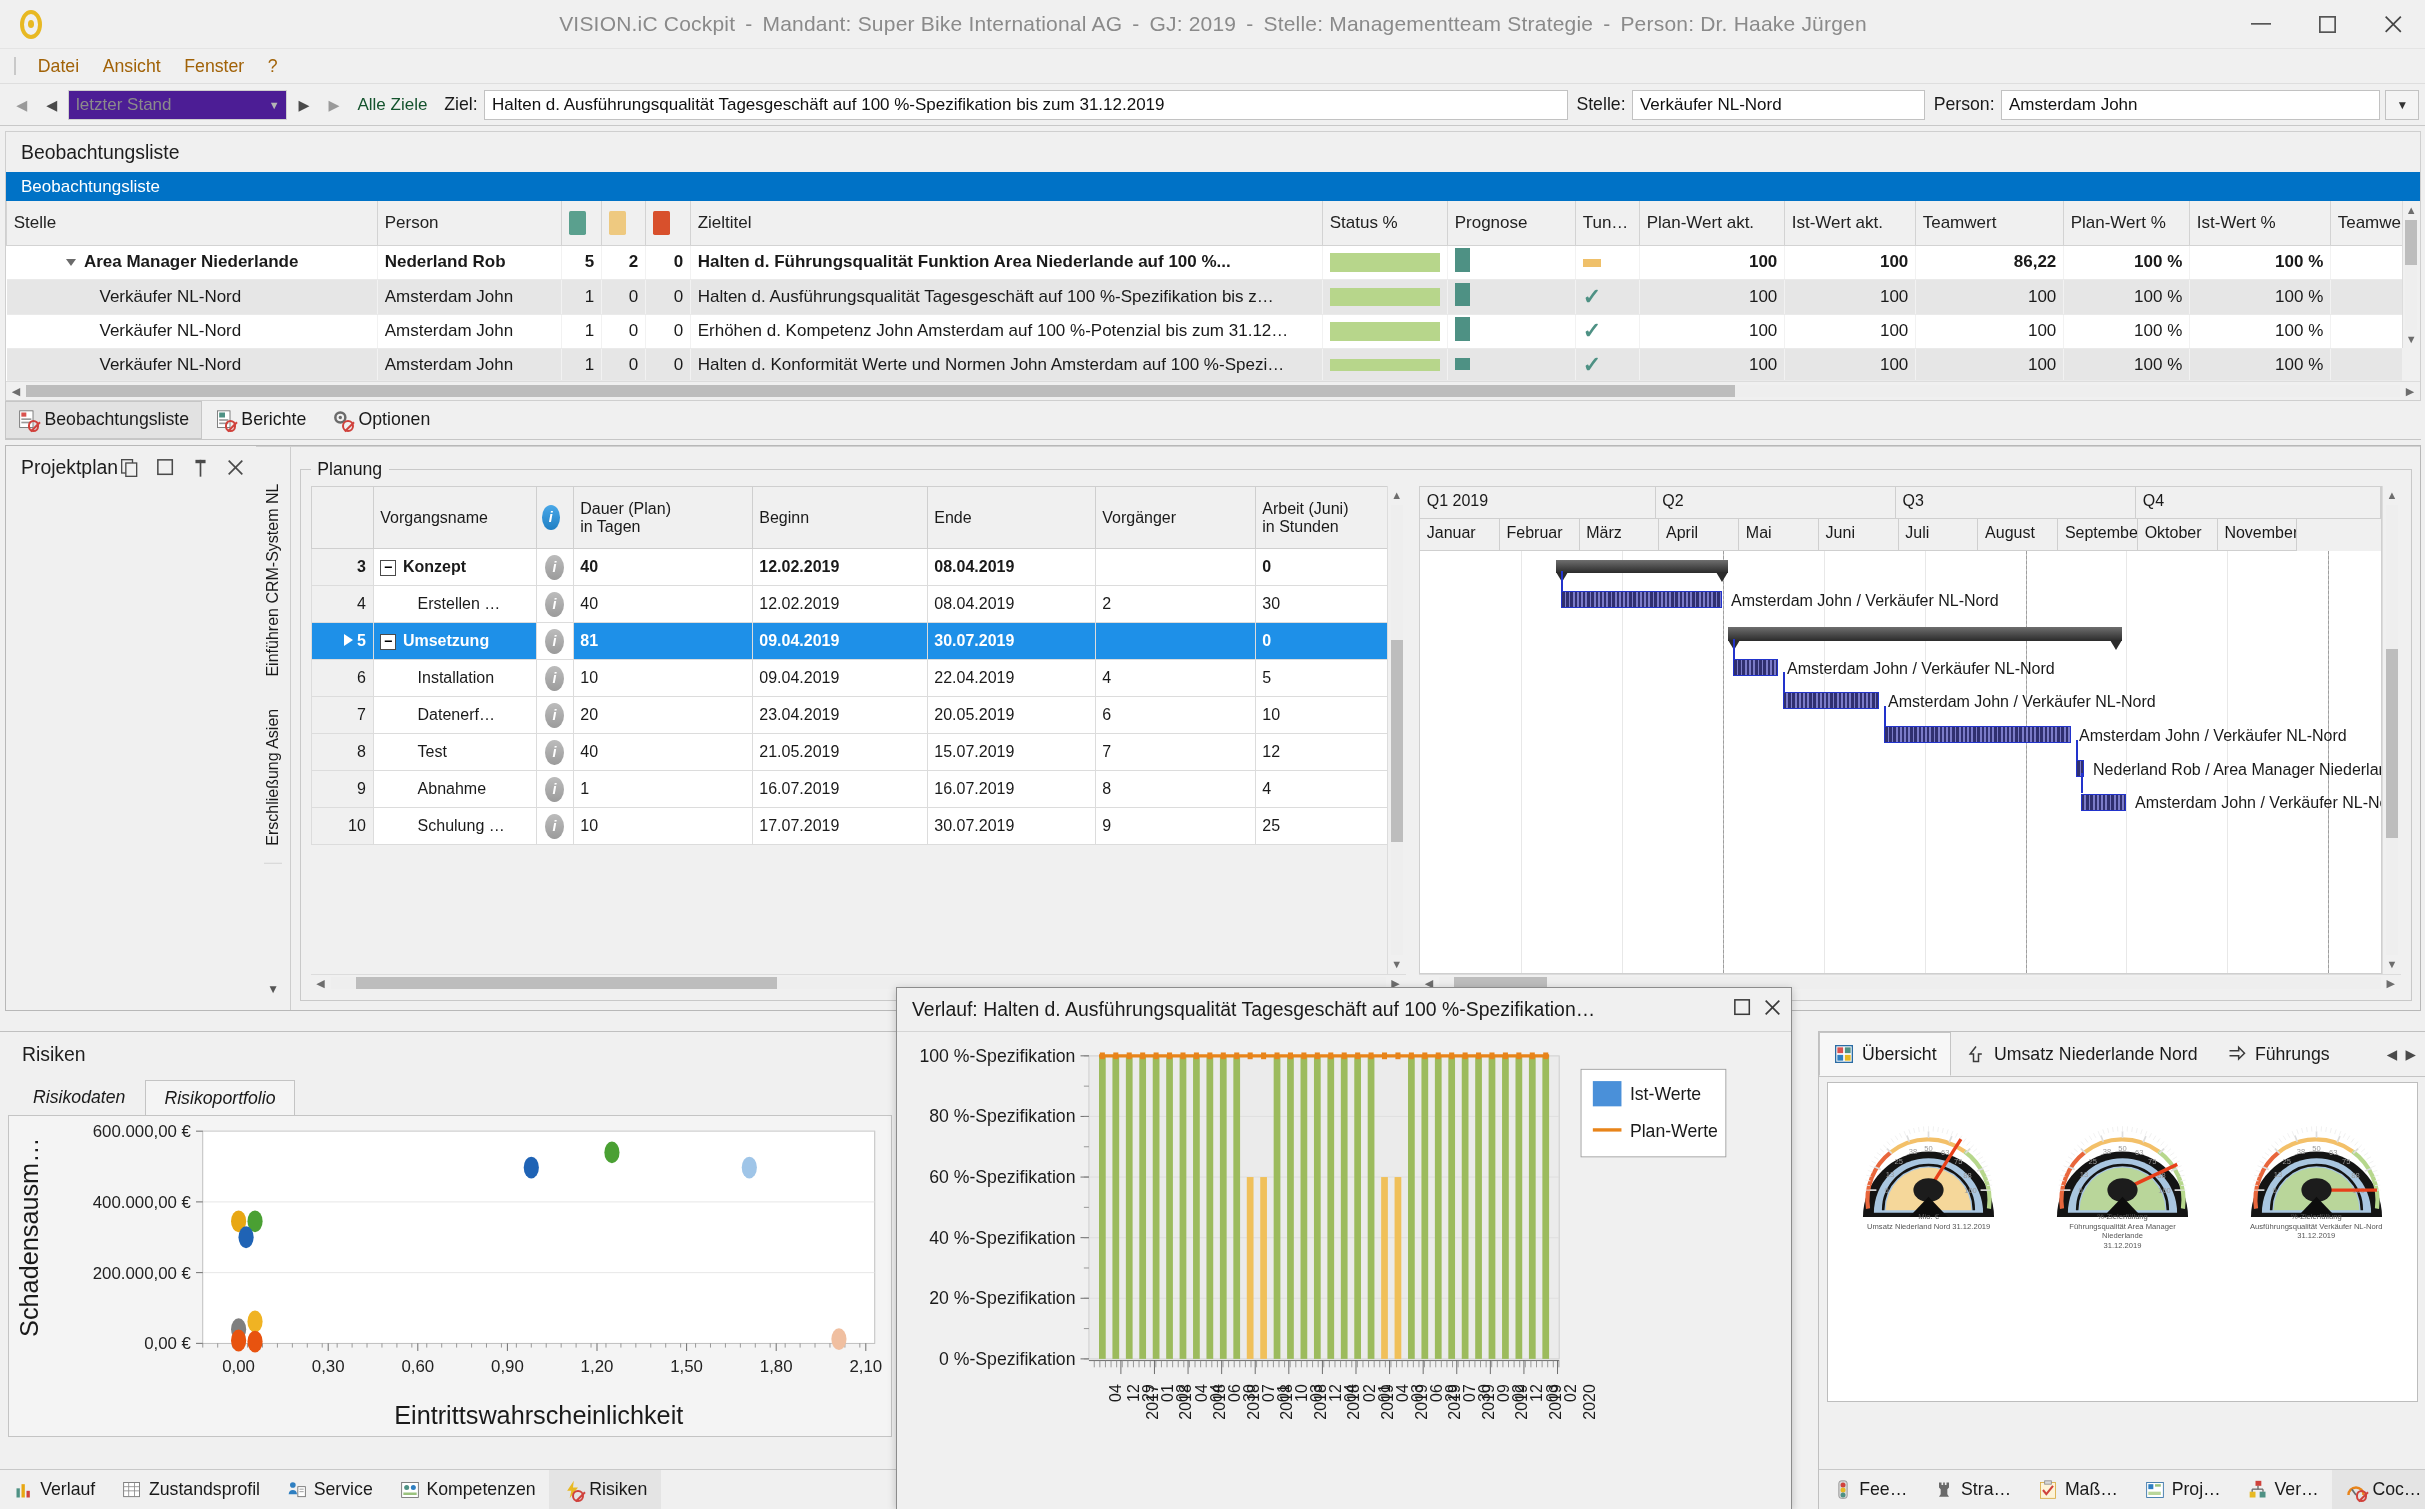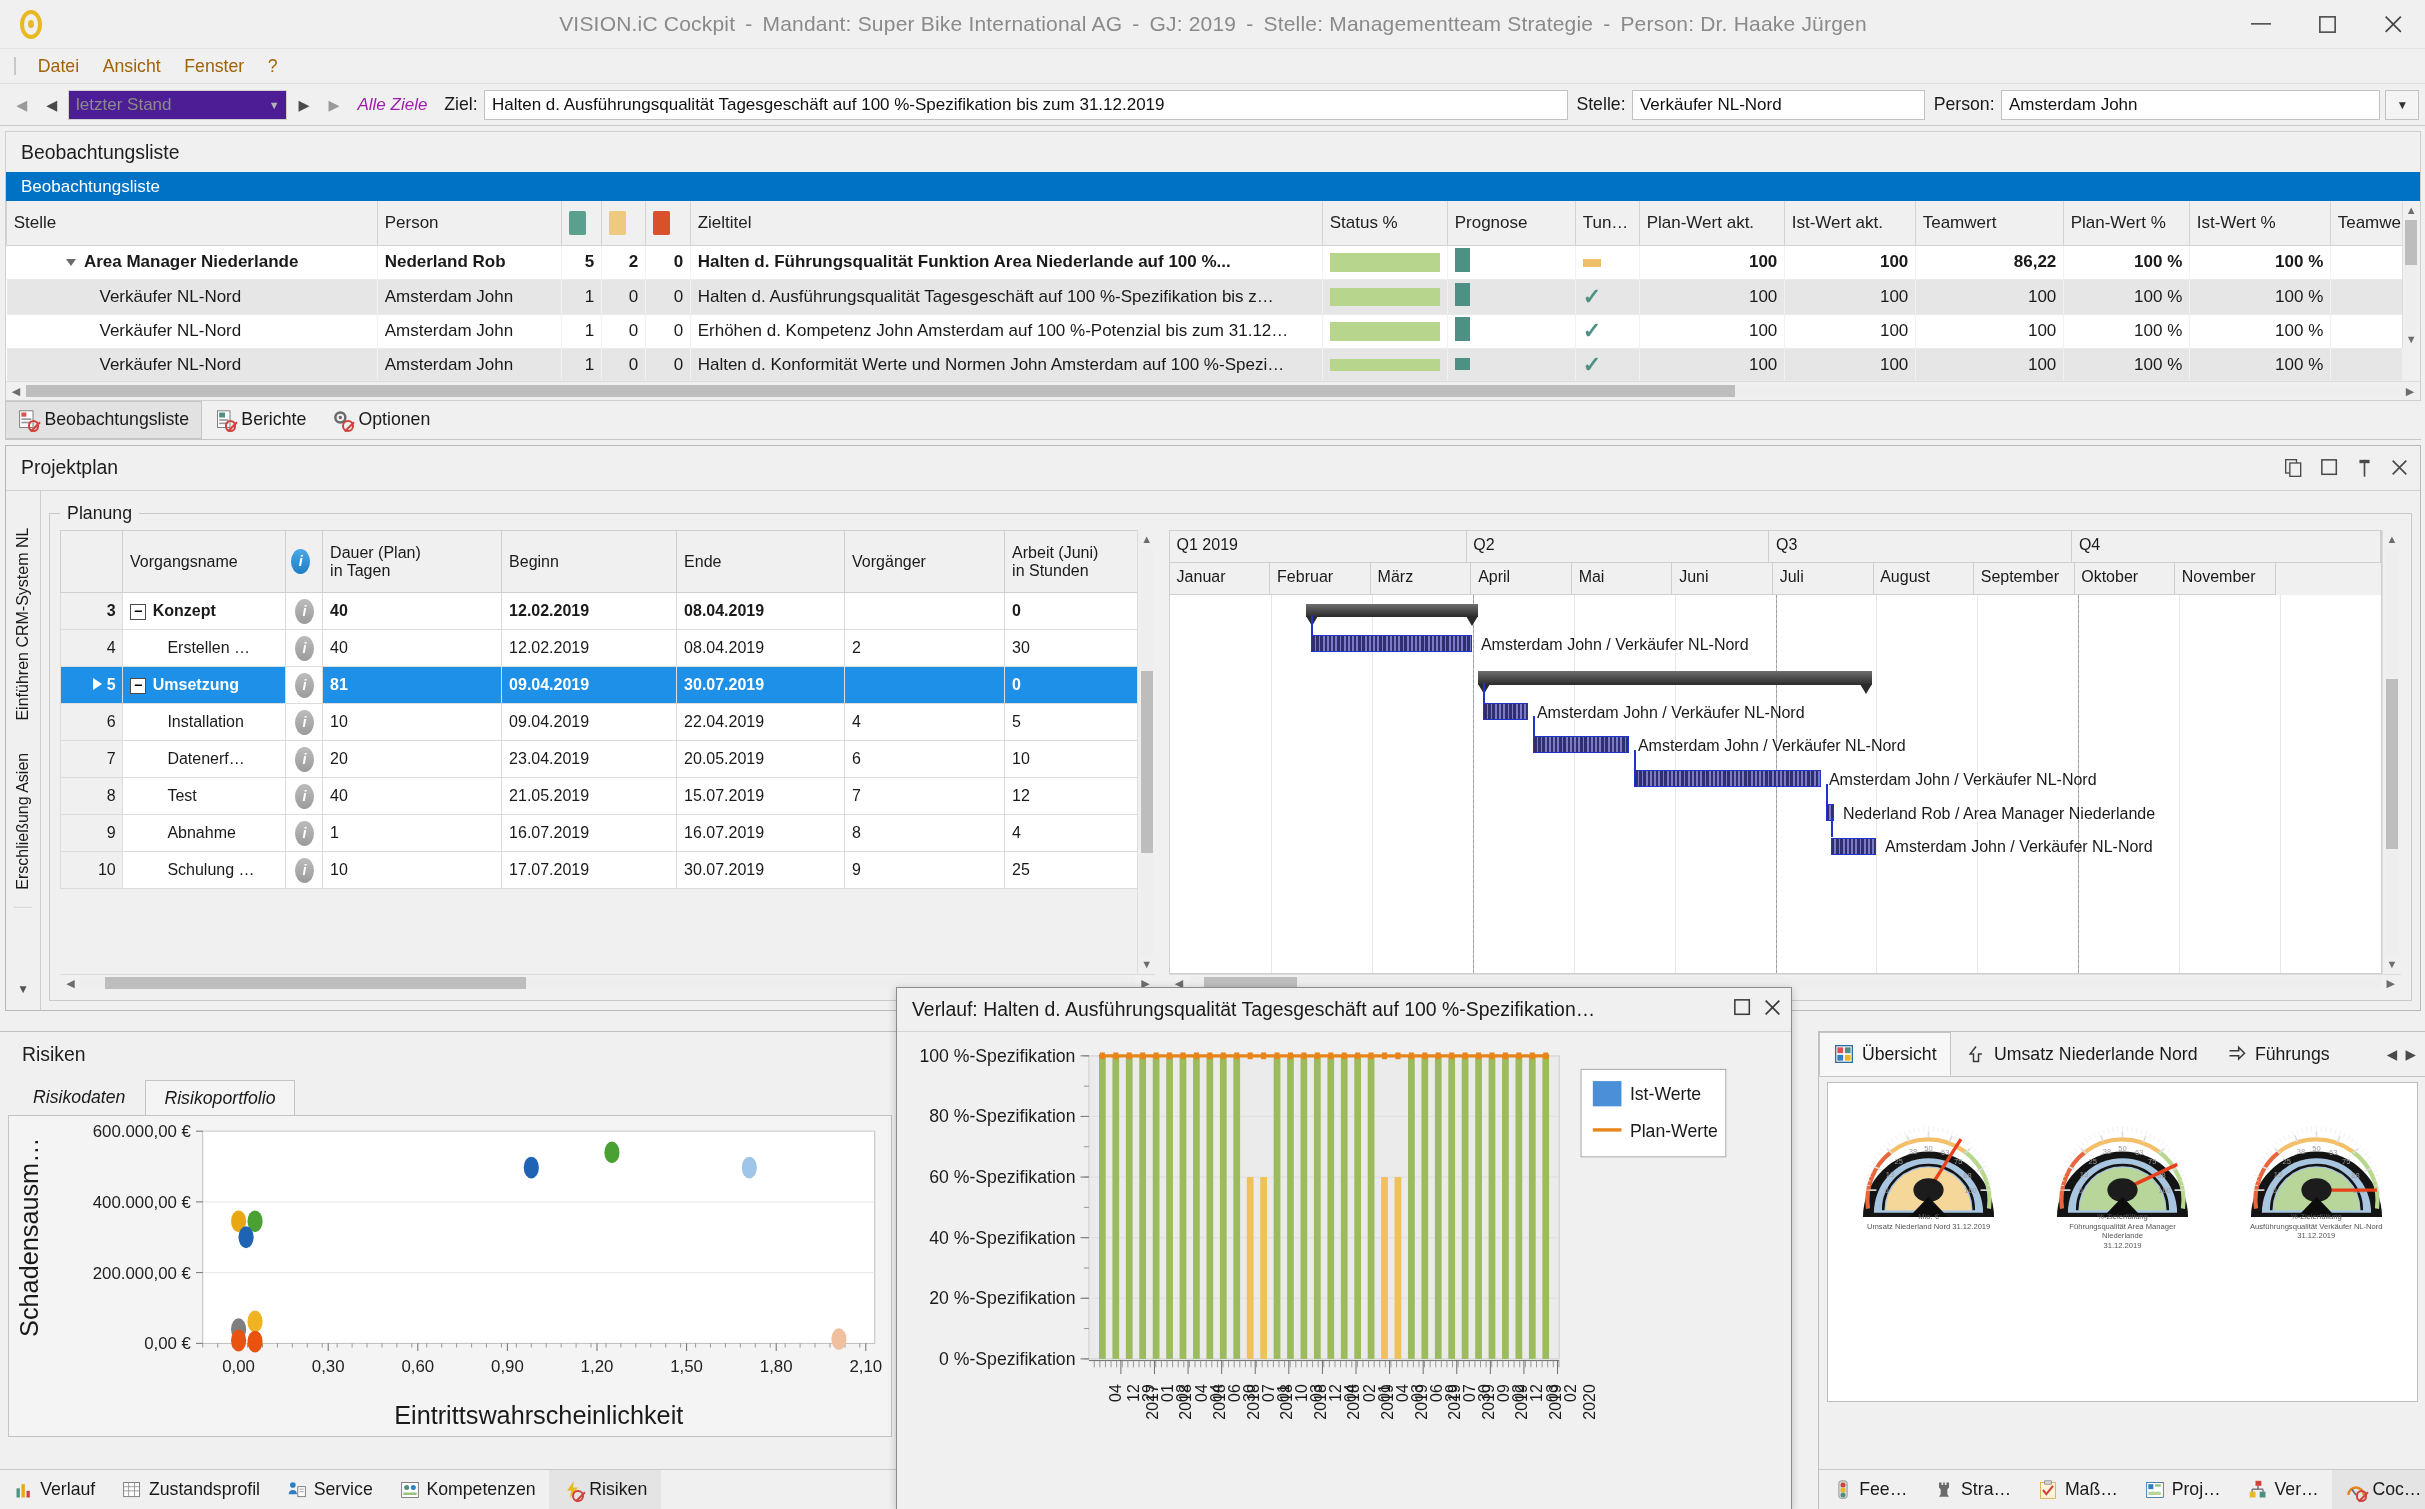--- a/index.html
+++ b/index.html
@@ -46,21 +46,21 @@
   
   .navbar{ height:42px; display:flex; align-items:center; background:#f0f0f0;
            border-bottom:0.8px solid #c8c8c8; padding:0 6.7px; gap:0;}
   .nav-btn{ width:30px;height:30px; display:flex;align-items:center;justify-content:center;
             color:#9a9a9a; font-size:14.3px;}
   .nav-btn.dark{ color:#4a4a4a; }
   .nav-combo{ width:219px;height:30px;background:#4c1d95;border:0.8px solid #cfcfcf;
               display:flex;align-items:center;padding:0 6.7px; color:#8b8b8b; font-size:17px;
               margin:0 1.7px;}
   .nav-combo .arrow{ margin-left:auto; color:#b5b5b5; font-size:11px;}
-  .nav-alle{ padding:0 8.4px; color:#a21caf; font-size:17px;font-style:italic; }
+  .nav-alle{ padding:0 8.4px; color:#14532d; font-size:17px; }
   .nav-label{ margin:0 6.7px 0 8.4px; font-size:17.7px; color:#1a1a1a;}
   .nav-field{ height:30px;background:#fff;border:0.8px solid #c2c2c2; display:flex;align-items:center;
               padding:0 6.7px; font-size:17px; color:#111; overflow:hidden; white-space:nowrap;}
   .nav-field.goal{ flex:1 1 auto; min-width:8.4px;}
   .nav-field.w-stelle{ width:293px;}
   .nav-field.w-person{ width:379px;}
   .nav-drop{ width:34px;height:30px;border:0.8px solid #c2c2c2;background:#f4f4f4;
              display:flex;align-items:center;justify-content:center;margin-left:5px;font-size:11.8px;color:#333;}
 
   
@@ -431,21 +431,21 @@
       <svg width="20" height="20" viewBox="0 0 24 24">
           <circle cx="10" cy="9" r="6" fill="none" stroke="#6a6a6a" stroke-width="3"></circle>
           <circle cx="10" cy="9" r="2" fill="#6a6a6a"></circle>
         </svg>
       <span class="ban"></span>
     </span>
     <span>Optionen</span>
   </div>
 </div>
 
-<div class="window" style="height:566px; display:flex; flex-direction:column;">
+<div class="window" style="height:566px; display:flex; ">
   <div class="win-title">
     <span>Projektplan</span>
     <span class="tools">
       <span>
         <svg width="20" height="20" viewBox="0 0 24 24">
             <rect x="2" y="2" width="13" height="16" fill="none" stroke="#4a4a4a" stroke-width="1.6"></rect>
             <rect x="7" y="6" width="13" height="16" fill="#f0f0f0" stroke="#4a4a4a" stroke-width="1.6"></rect>
           </svg>
       </span>
       <span>

